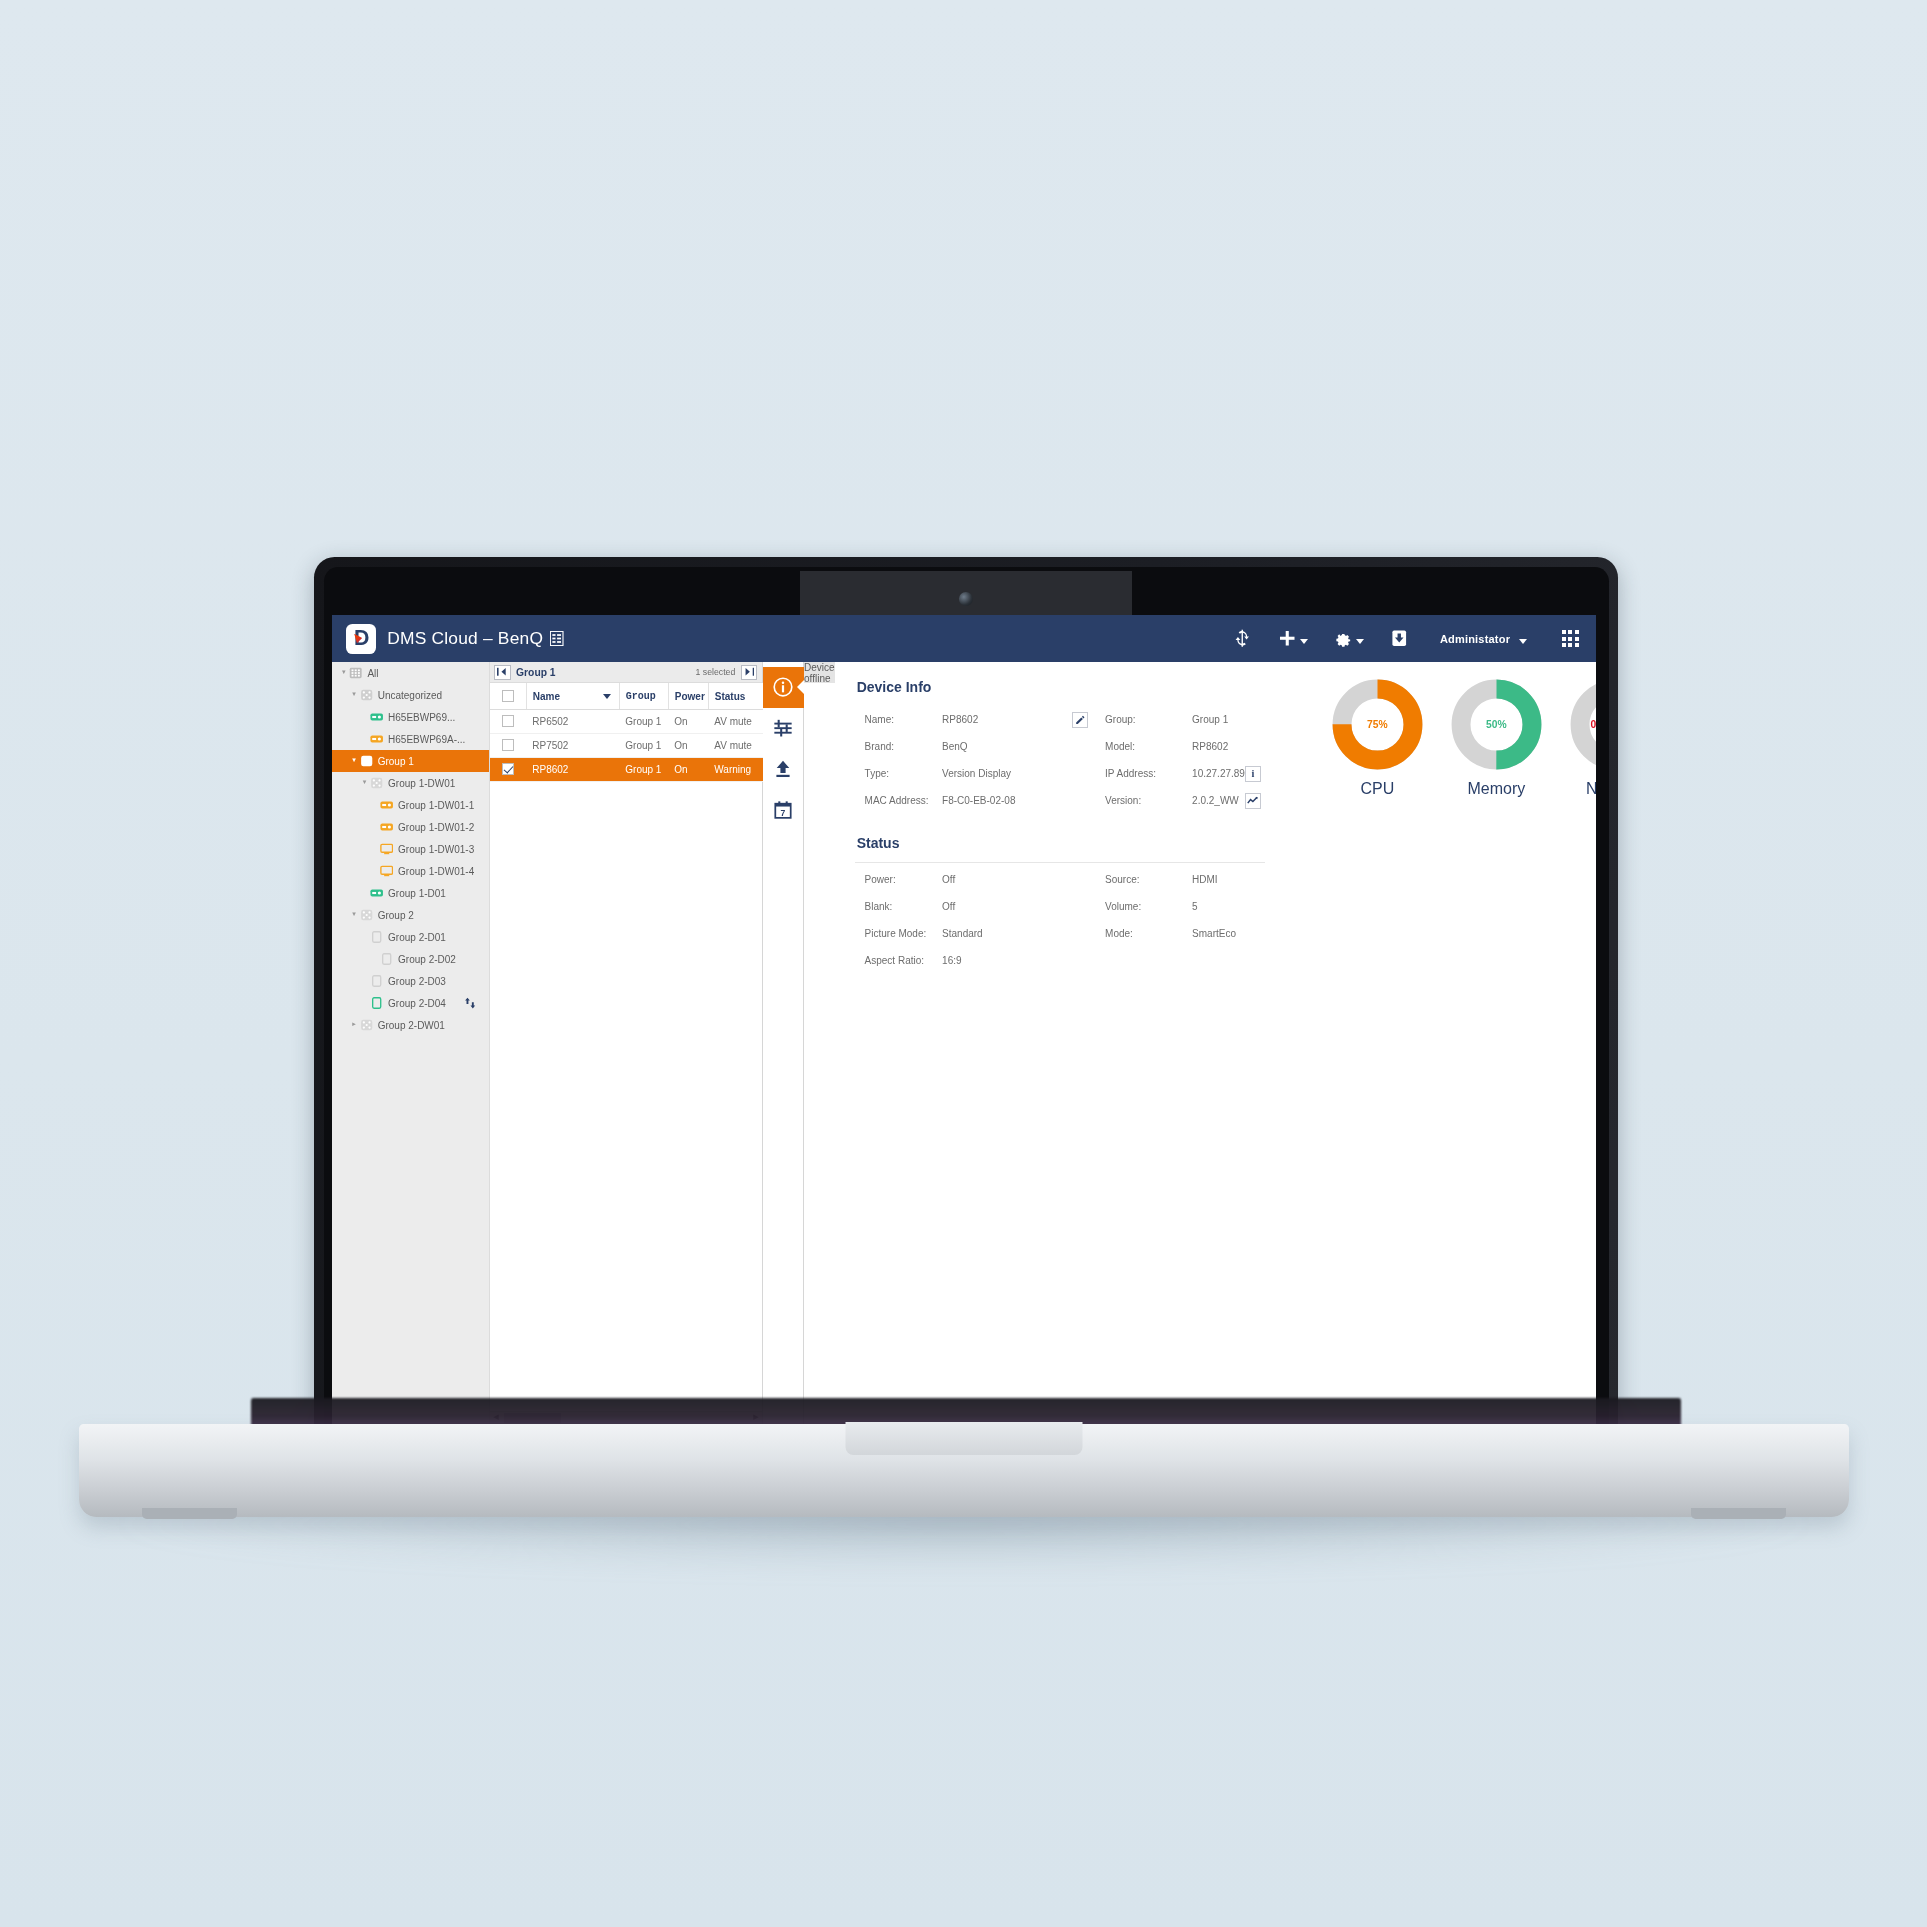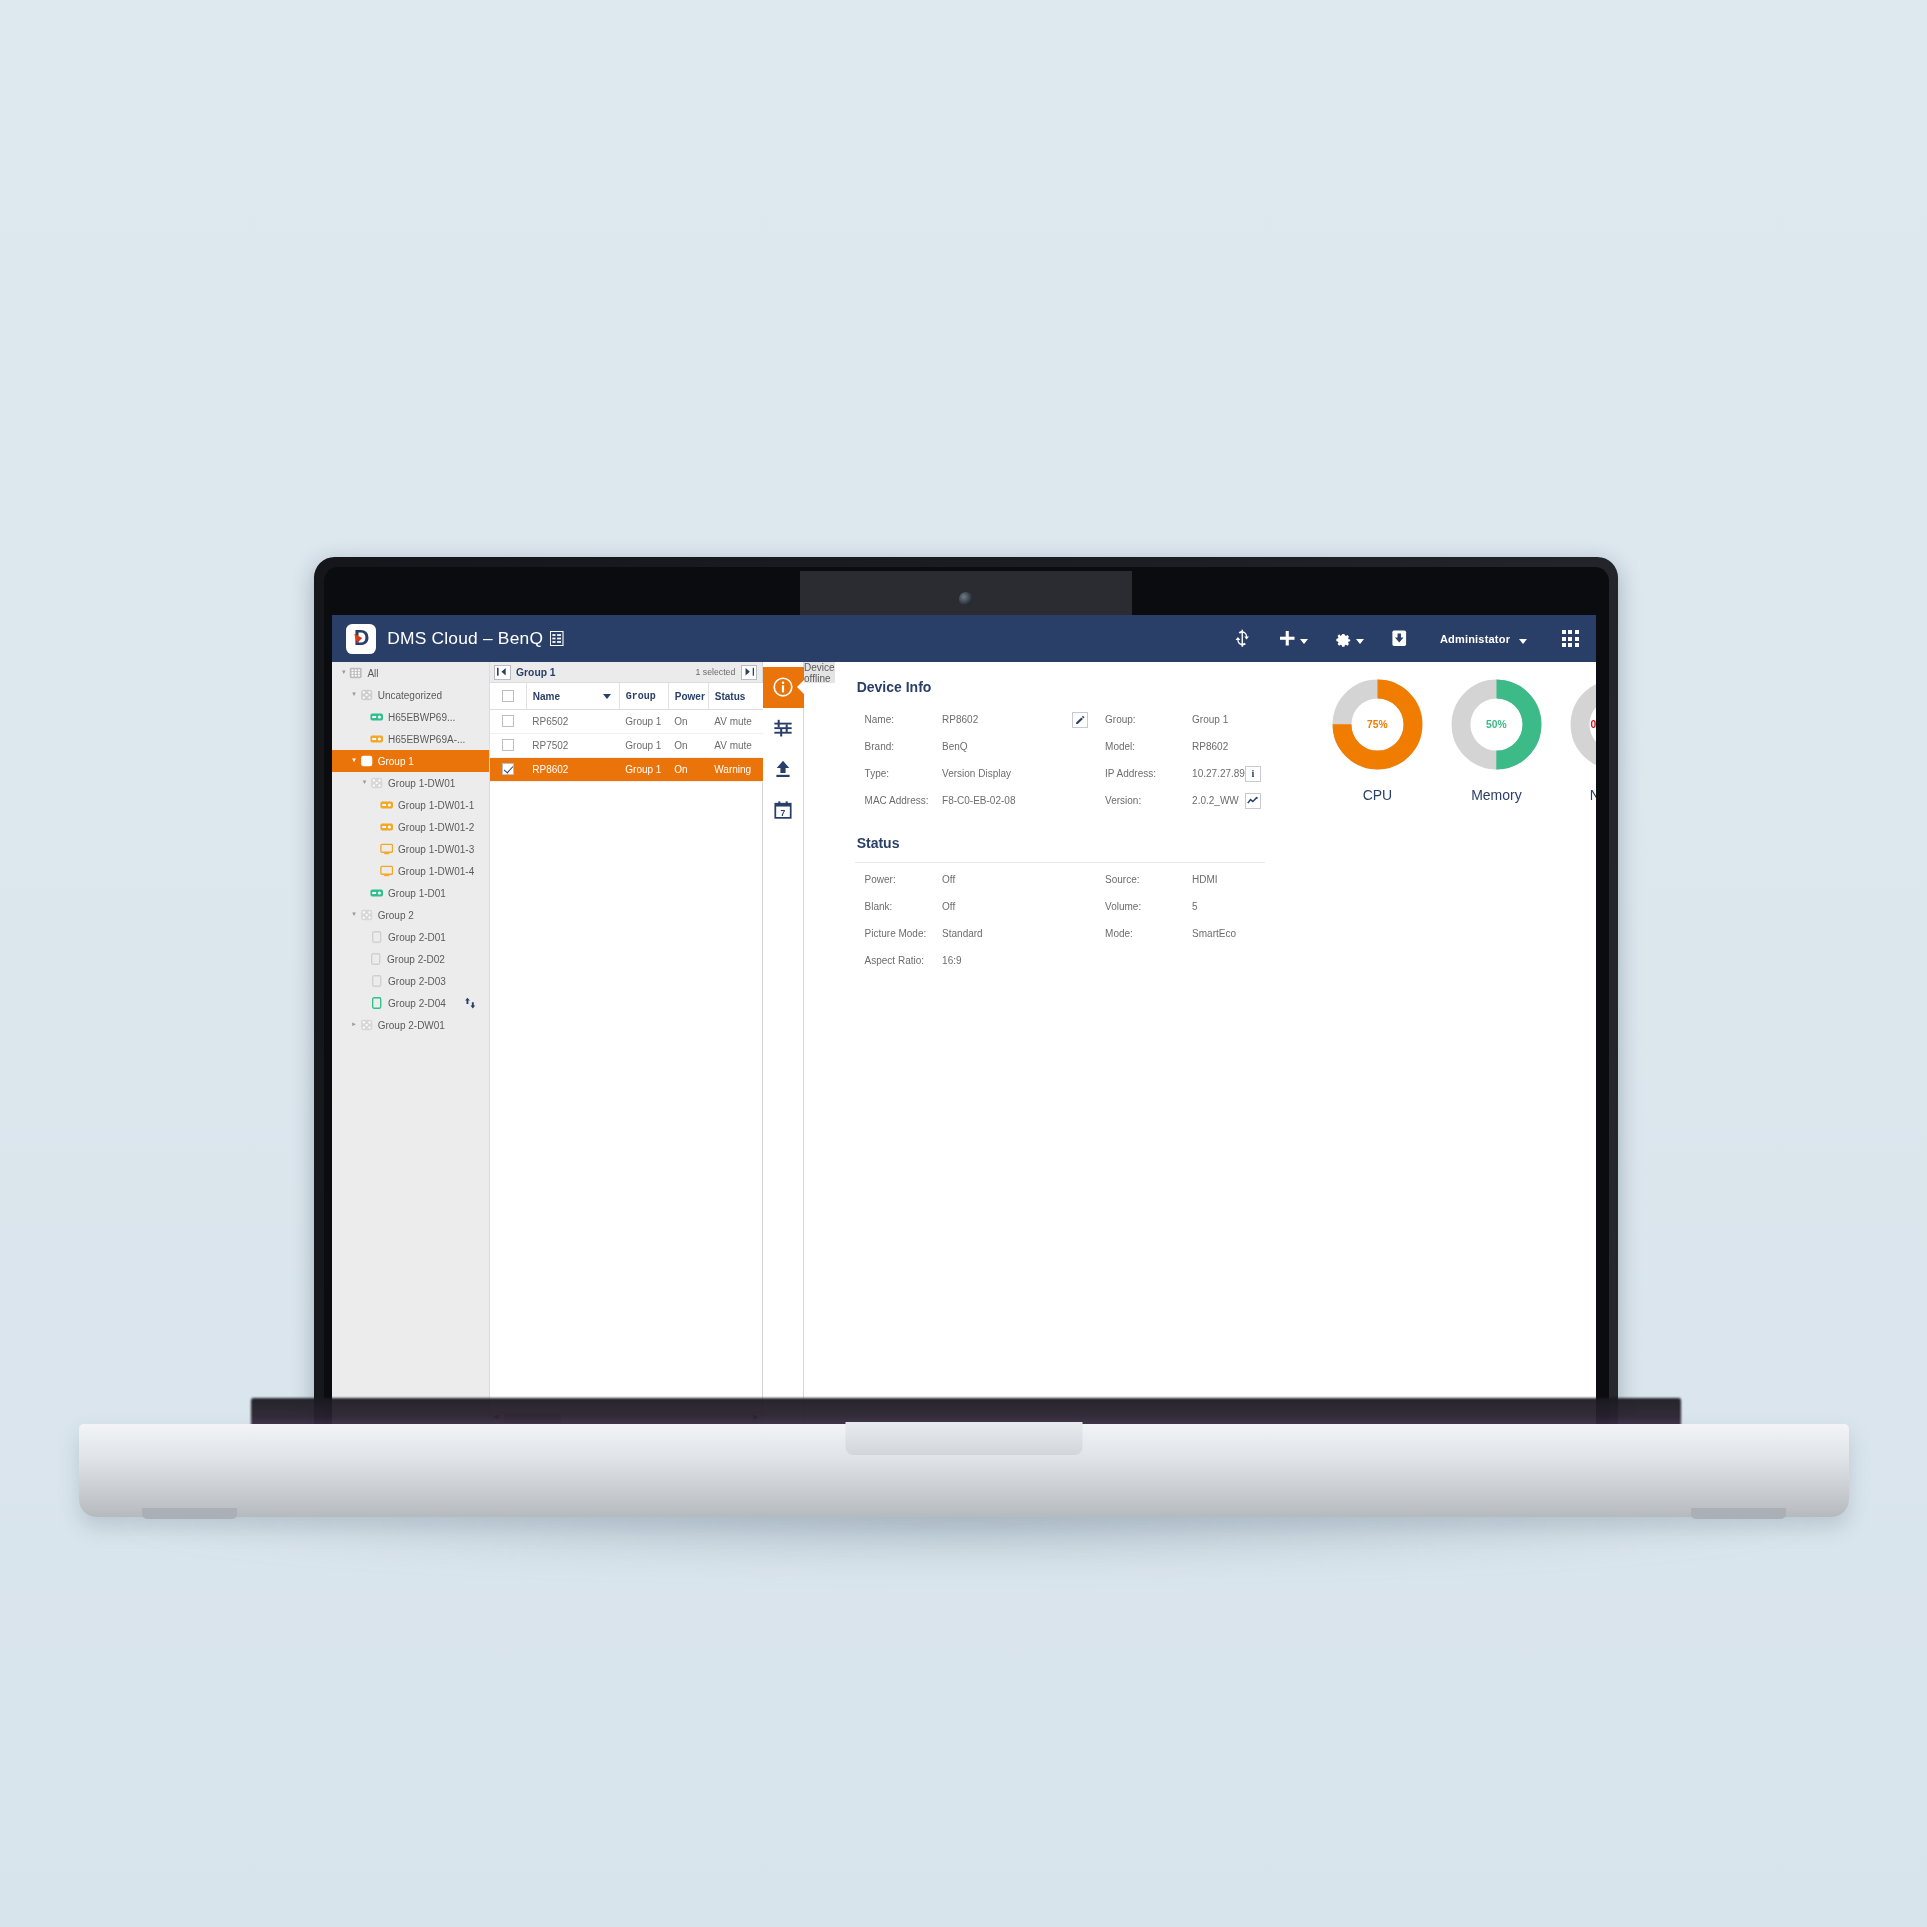--- a/index.html
+++ b/index.html
@@ -207,21 +207,21 @@
 
   
   .donuts { display:flex; justify-content:flex-end; padding: 16px 32px 0 32px; }
   .donut-wrap { width:119px; text-align:center; }
   .donut { position:relative; width:93px; height:93px; margin:0 auto; }
   .donut svg { display:block; transform: rotate(-90deg); }
   .donut .center-val {
     position:absolute; inset:0; display:flex; align-items:center; justify-content:center;
     font-size:10.3px; font-weight:bold;
   }
-  .donut-label { margin-top:16px; font-size:14px; color:#2a3f68; }
+  .donut-label { margin-top:9px; font-size:16px; color:#2a3f68; }
 </style>
 </head>
 <body>
 
 <div class="scene">
 
   <div class="laptop-shadow"></div>
 
   <div class="lid">
     <div class="lid-inner">
@@ -441,21 +441,21 @@
             </svg>
             <span class="tree-label">Group 2</span>
           </div>
           <div class="tree-item" style="padding-left: 27px;">
             <span class="tree-caret">&nbsp;</span>
             <svg viewBox="0 0 18 16" class="tree-ico">
               <rect x="3.6" y="1" width="10.8" height="14" rx="1.8" fill="none" stroke="#d0d0d0" stroke-width="1.8"></rect>
             </svg>
             <span class="tree-label">Group 2-D01</span>
           </div>
-          <div class="tree-item" style="padding-left: 26px;">
+          <div class="tree-item" style="padding-left: 37px;">
             <span class="tree-caret">&nbsp;</span>
             <svg viewBox="0 0 18 16" class="tree-ico">
               <rect x="3.6" y="1" width="10.8" height="14" rx="1.8" fill="none" stroke="#d0d0d0" stroke-width="1.8"></rect>
             </svg>
             <span class="tree-label">Group 2-D02</span>
           </div>
           <div class="tree-item" style="padding-left: 27px;">
             <span class="tree-caret">&nbsp;</span>
             <svg viewBox="0 0 18 16" class="tree-ico">
               <rect x="3.6" y="1" width="10.8" height="14" rx="1.8" fill="none" stroke="#d0d0d0" stroke-width="1.8"></rect>

